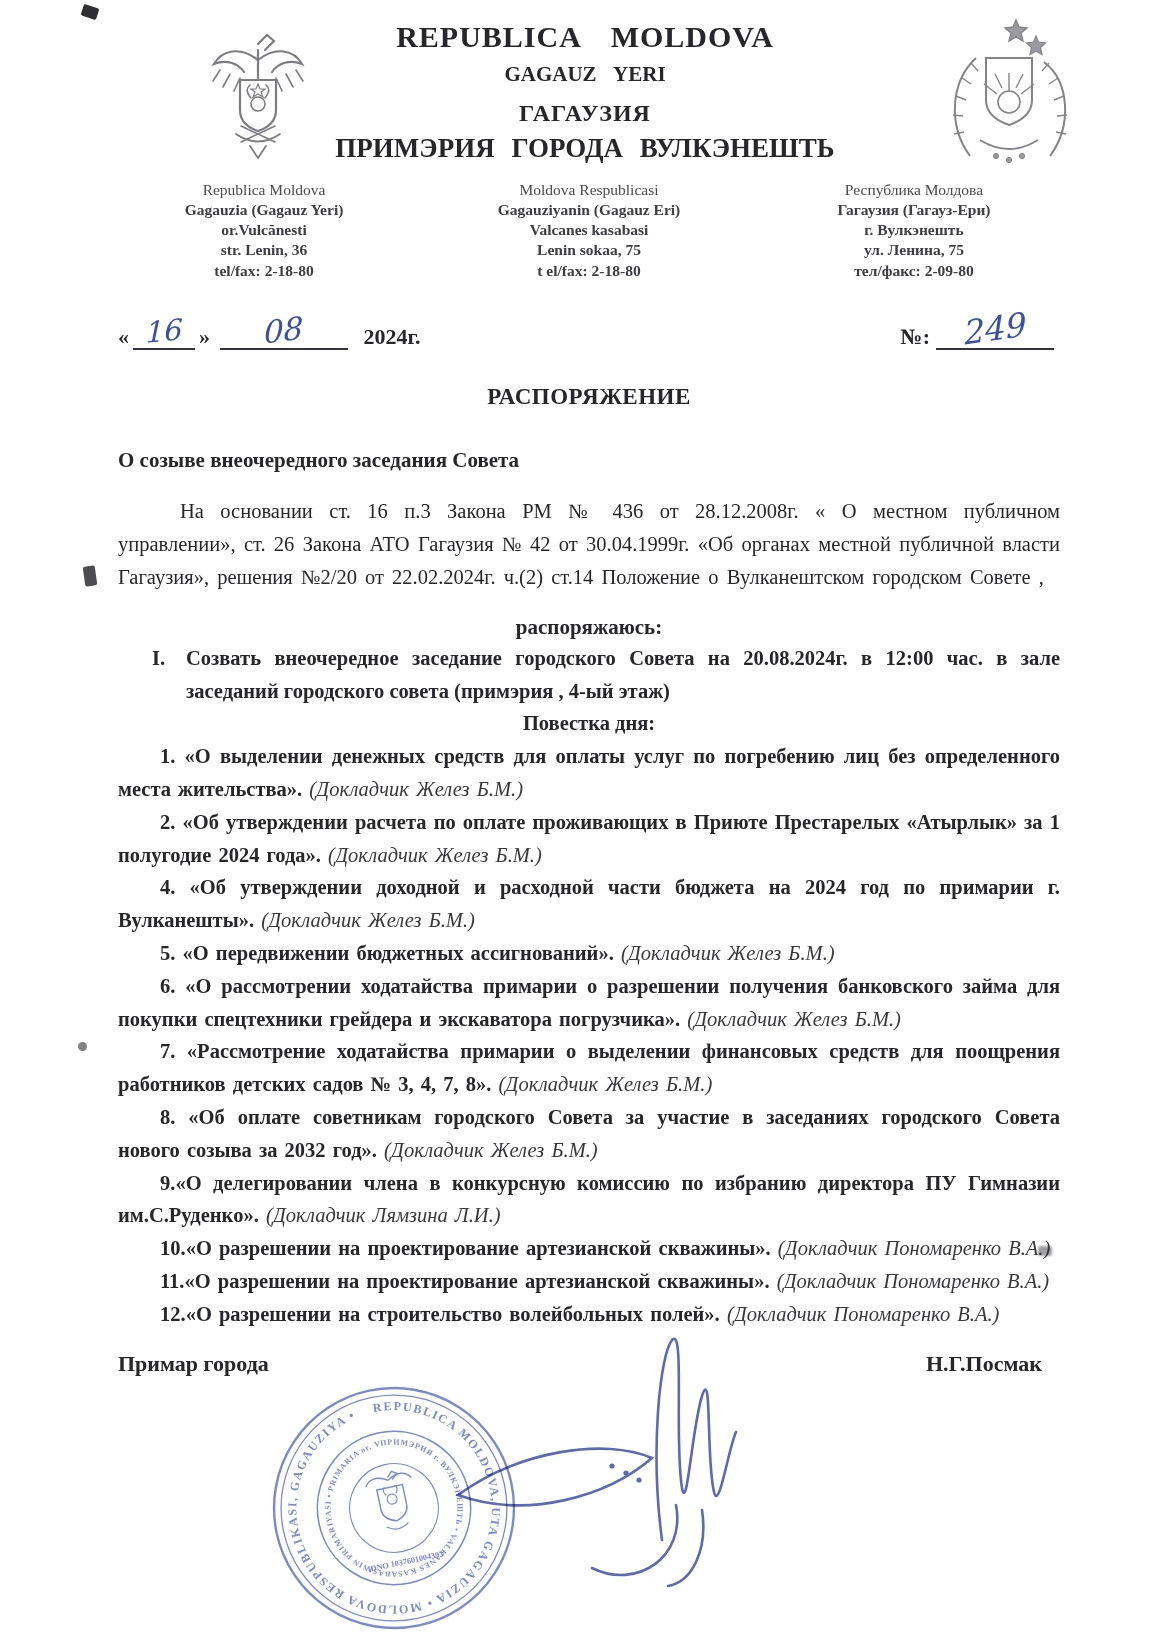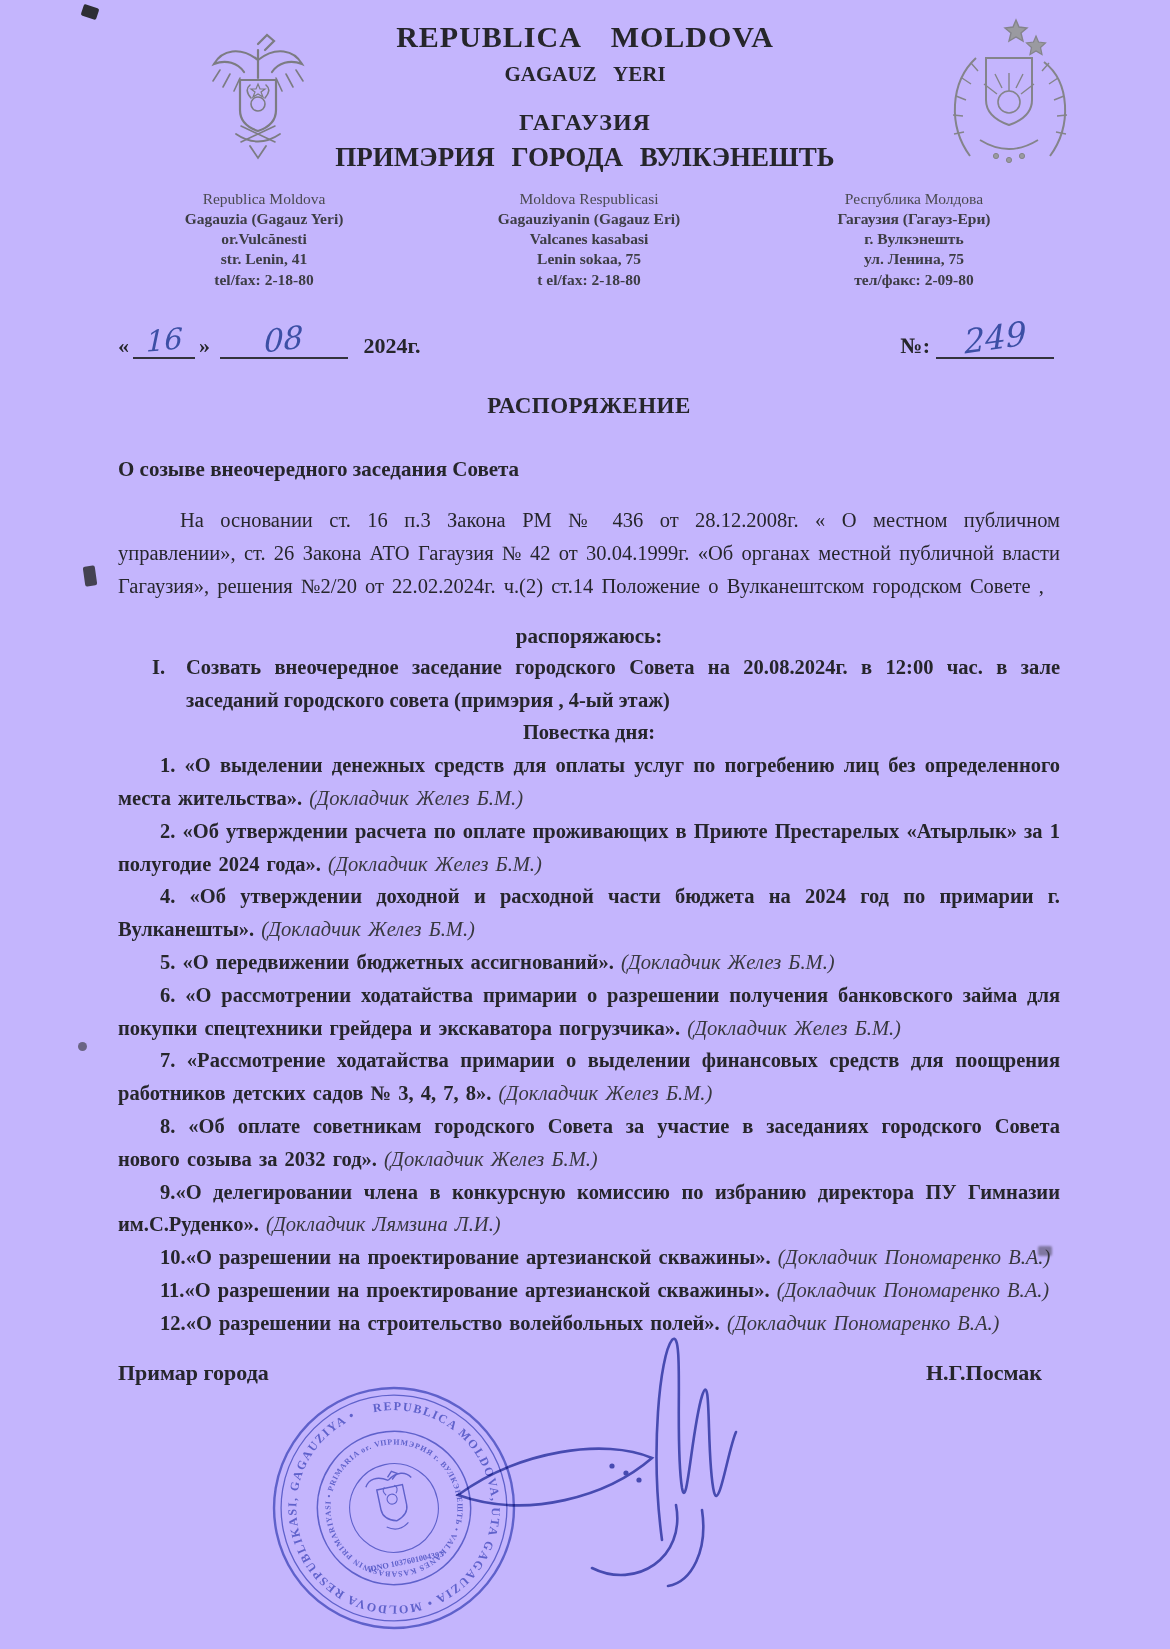--- a/index.html
+++ b/index.html
@@ -1,31 +1,31 @@
 <!DOCTYPE html>
 <html><head>
 <meta charset="utf-8">
 <style>
   html,body{margin:0;padding:0;}
   body{background:#e8e6e1;}
   .page{
     position:relative;
     width:1170px;height:1649px;
-    background:#c4b5fd;
+    background:#ffffff;
     font-family:"Liberation Serif","DejaVu Serif",serif;
     color:#26262b;
     overflow:hidden;
     box-shadow:0 0 6px rgba(0,0,0,.25);
   }
   .content{padding:0 110px 0 118px;}
   
   .doc-header{position:relative;padding-top:20px;text-align:center;}
   .t1{font-size:30px;font-weight:bold;word-spacing:22px;letter-spacing:1px;}
   .t2{font-size:21px;font-weight:bold;word-spacing:12px;margin-top:8px;}
-  .t3{font-size:24px;font-weight:bold;letter-spacing:1px;margin-top:22px;}
+  .t3{font-size:24px;font-weight:bold;letter-spacing:1px;margin-top:13px;}
   .t4{font-size:27px;font-weight:bold;word-spacing:10px;margin-top:6px;}
   .emblem{position:absolute;}
   .emblem.left{left:198px;top:28px;width:120px;height:140px;}
   .emblem.right{right:90px;top:14px;width:150px;height:162px;}
   
   .addr-row{display:flex;justify-content:space-between;margin-top:16px;font-size:15.5px;line-height:1.3;}
   .addr-col{width:31%;text-align:center;}
   .addr-col .plain{font-weight:normal;color:#4a4a50;}
   .addr-col div{font-weight:bold;color:#3d3d44;}
   
@@ -114,21 +114,21 @@
     </span>
   </header>
 
   <div class="content">
 
     <div class="addr-row">
       <div class="addr-col">
         <div class="plain">Republica Moldova</div>
         <div>Gagauzia (Gagauz Yeri)</div>
         <div>or.Vulcănesti</div>
-        <div>str. Lenin, 41</div>
+        <div>str. Lenin, 36</div>
         <div>tel/fax:  2-18-80</div>
       </div>
       <div class="addr-col">
         <div class="plain">Moldova Respublicasi</div>
         <div>Gagauziyanin (Gagauz Eri)</div>
         <div>Valcanes kasabasi</div>
         <div>Lenin sokaa, 75</div>
         <div>t el/fax:   2-18-80</div>
       </div>
       <div class="addr-col">

